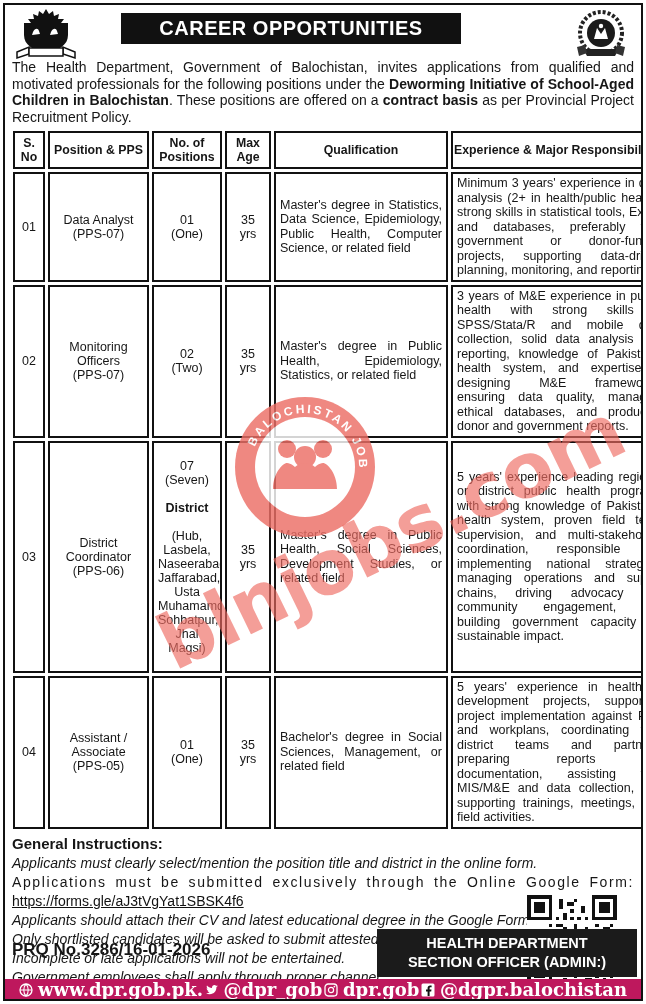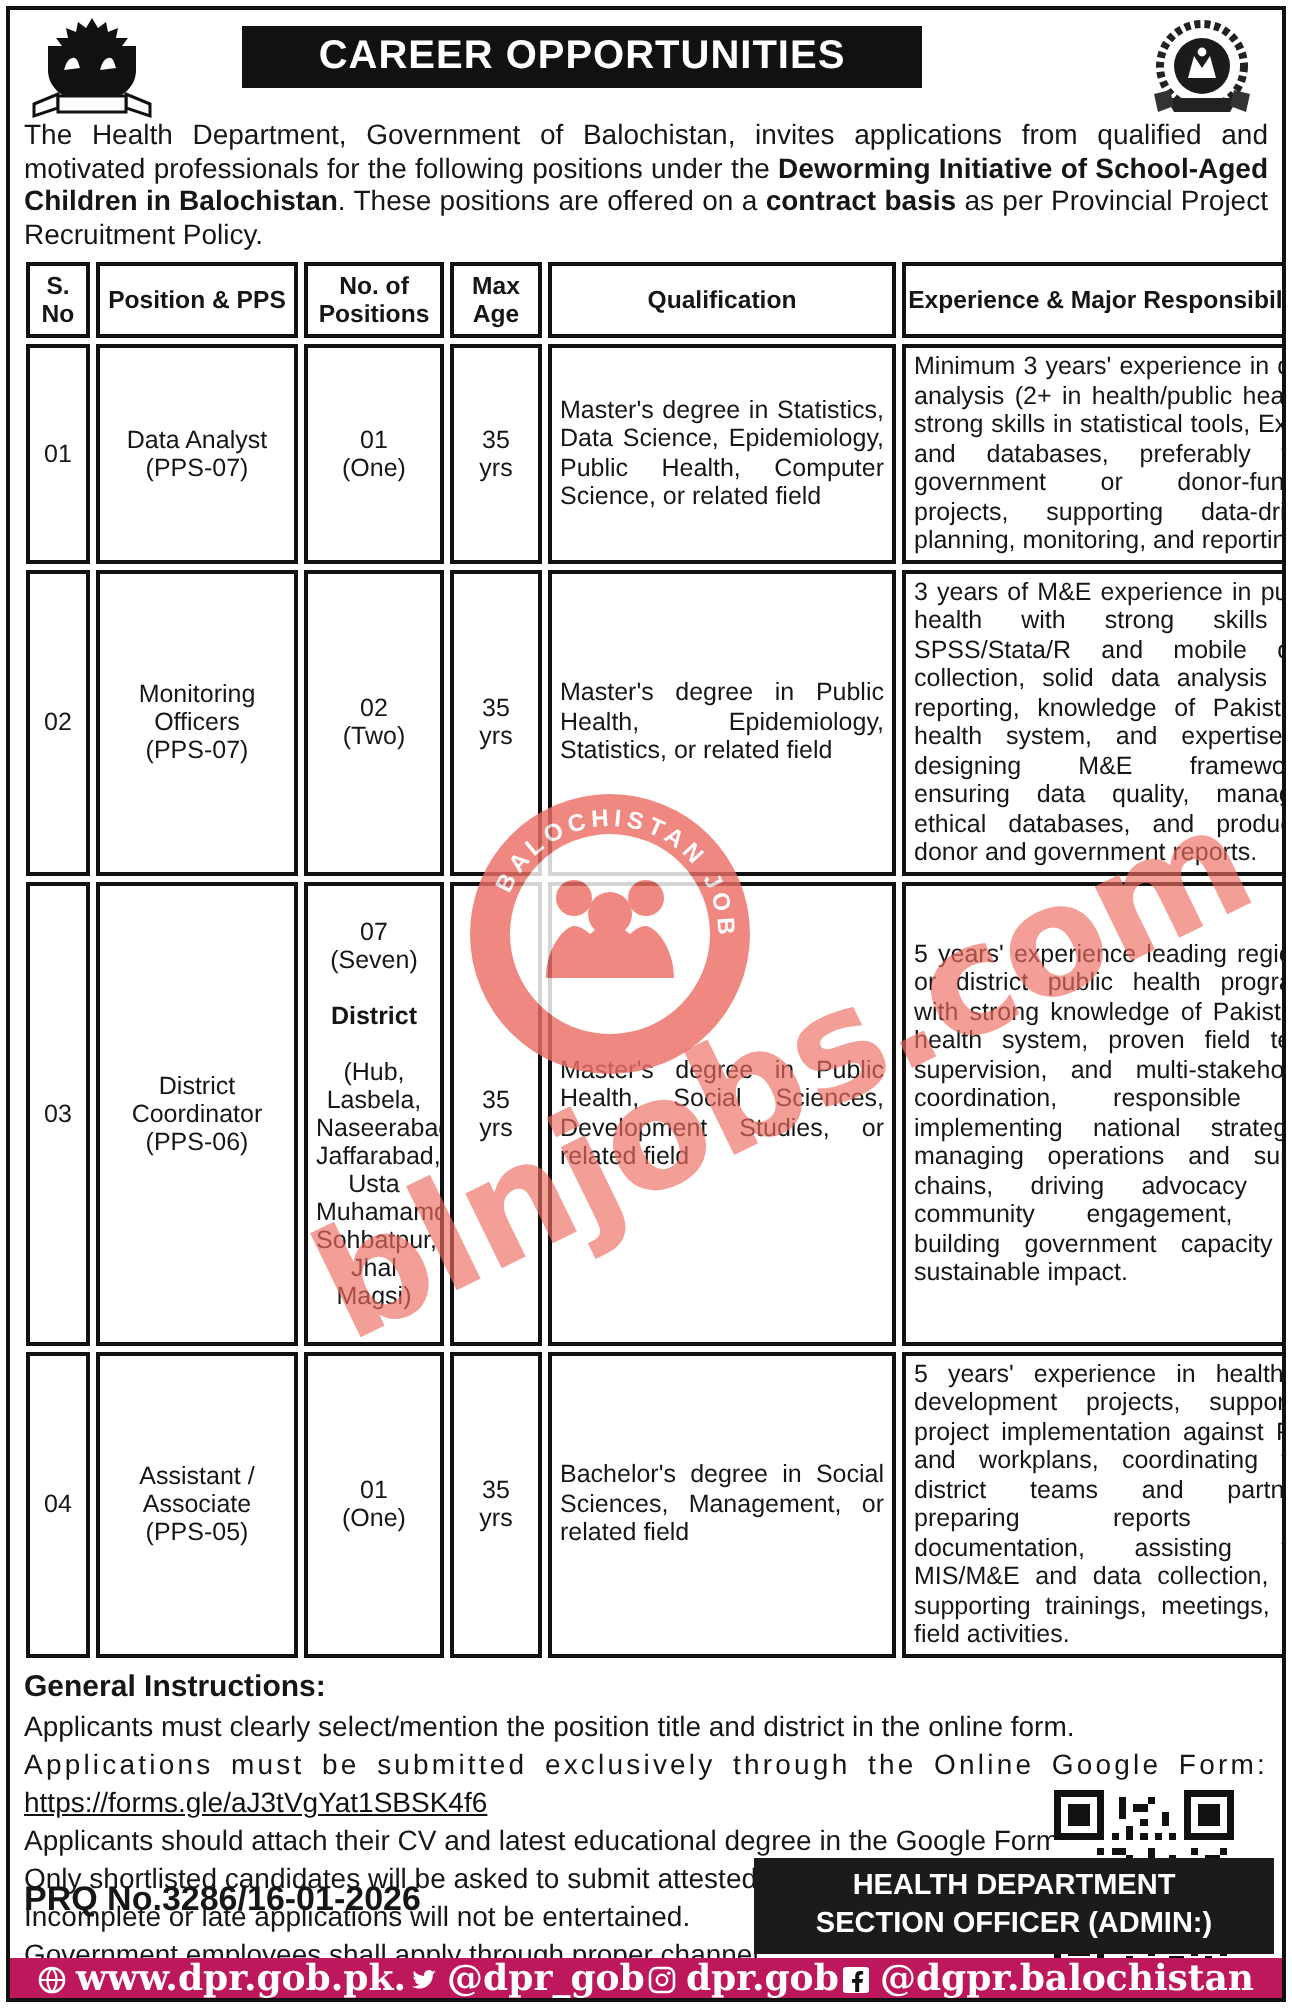--- a/index.html
+++ b/index.html
@@ -41,21 +41,21 @@
   .col-sno{width:26px;} .col-pos{width:95px;} .col-cnt{width:64px;}
   .col-age{width:40px;} .col-qual{width:168px;} .col-exp{width:212px;}
   td.c{text-align:center;white-space:pre-line;}
   td.qual{font-size:11.5px;line-height:1.16;text-align:justify;vertical-align:middle;}
   td.exp{font-size:11.5px;line-height:1.16;text-align:justify;vertical-align:top;}
   td .blk{display:block;white-space:pre-line;}
   td .blk-b{display:block;white-space:pre-line;font-weight:bold;}
   
   .instructions{position:relative;margin:2px 7px 0 7px;font-size:14px;line-height:1.36;}
   .gi-head{font-weight:bold;font-size:15px;}
-  .gi-line{white-space:nowrap;}
+  .gi-line{white-space:nowrap;font-style:italic;}
   .gi-spread{text-align:justify;text-align-last:justify;letter-spacing:1.6px;}
   .gi-link{color:#111;display:inline-block;text-align:center;}
   .qr{position:absolute;top:61px;right:16px;width:92px;height:90px;}
   
   .sig-row{position:absolute;left:0;right:0;bottom:20px;display:flex;justify-content:space-between;align-items:flex-end;padding:0 4px 2px 7px;}
   .prq{font-weight:bold;font-size:17px;margin-bottom:17px;}
   .sig-box{
     background:#1b1b1b;color:#fff;text-align:center;font-weight:bold;
     font-size:14.5px;line-height:1.3;padding:5px 15px;min-width:230px;
   }

